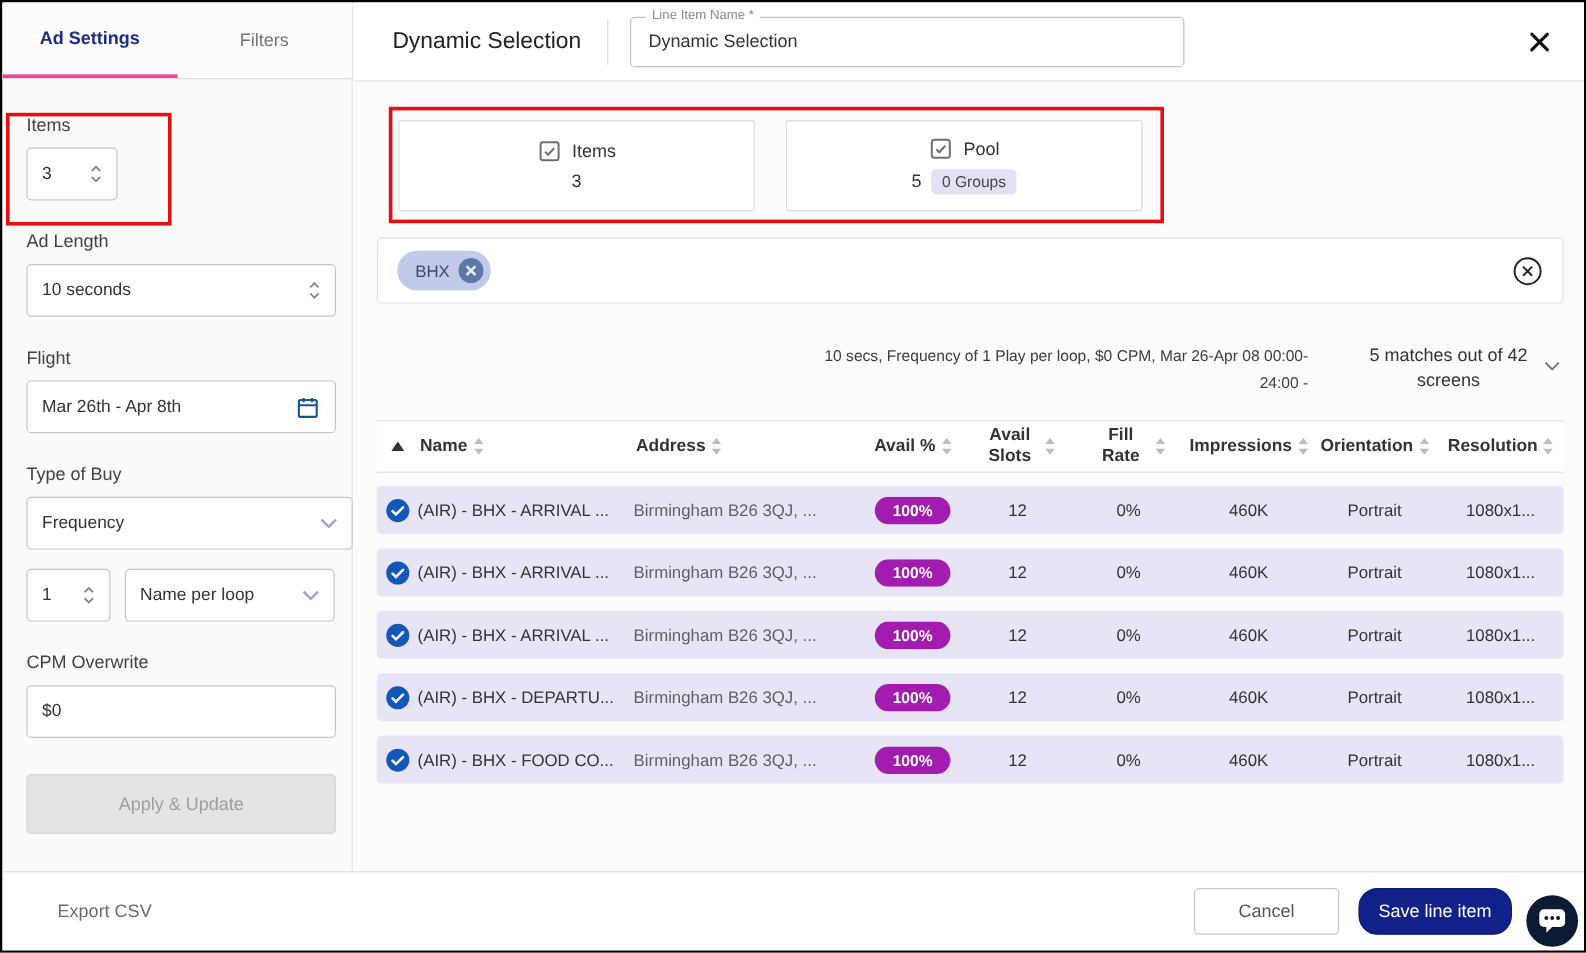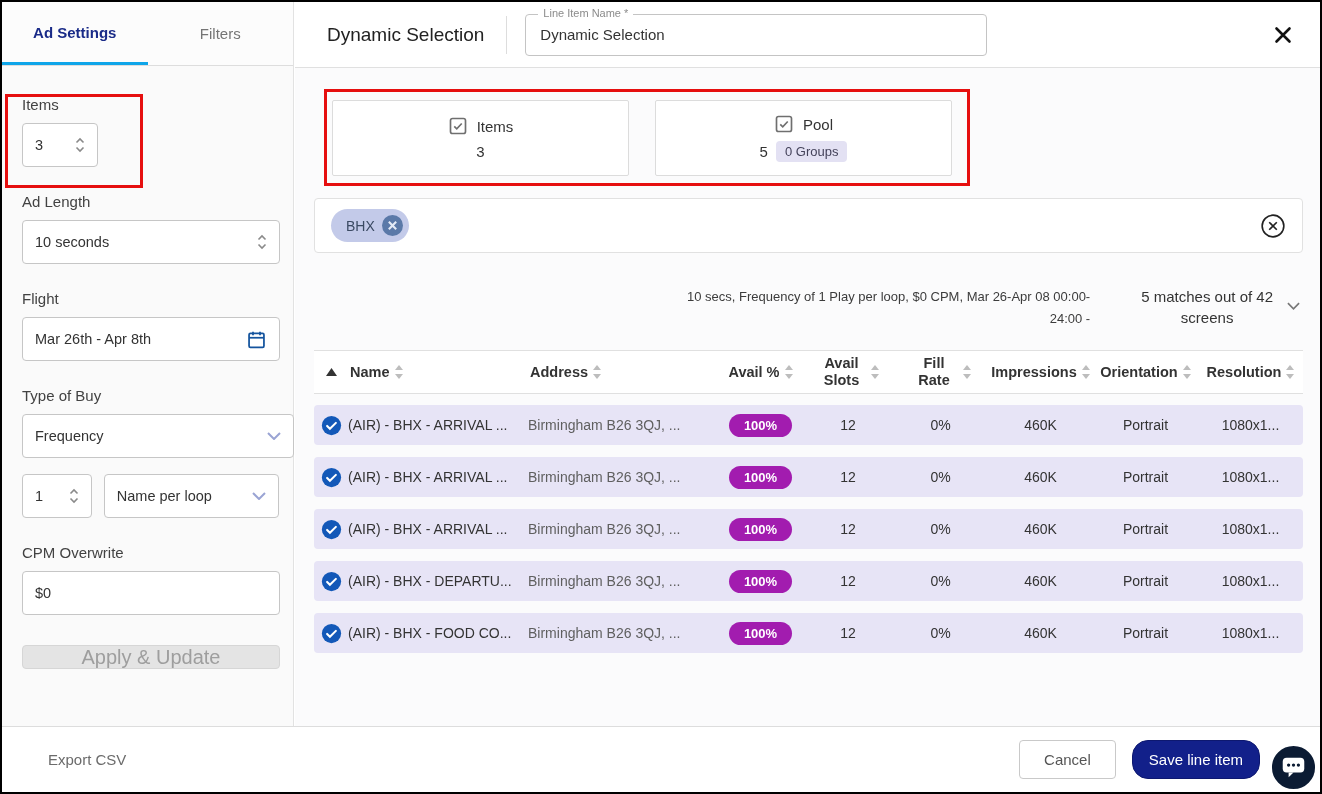--- a/index.html
+++ b/index.html
@@ -6,28 +6,28 @@
   html,body { background:#e9e9e9; }
   .frame {
     position: relative; width: 1322px; height: 794px;
     border: 2px solid #000; background: #fff; overflow: hidden;
     font-family: "Liberation Sans", sans-serif; color:#333;
   }
   
   .sidebar { position:absolute; left:0; top:0; width:292px; bottom:66px; background:#fafafa; border-right:1px solid #e2e2e2; }
   .tabbar { height:64px; display:flex; border-bottom:1px solid #ddd; background:#fcfcfc;}
   .tab { flex:1; display:flex; align-items:center; justify-content:center; font-size:15px; color:#757575; cursor:pointer; }
-  .tab.active { color:#1a2b88; font-weight:bold; border-bottom:3px solid #0ea5e9; }
+  .tab.active { color:#1a2b88; font-weight:bold; border-bottom:3px solid #ec4899; }
   .sb-body { padding: 30px 14px 0 20px; }
   .f-label { font-size:15px; color:#424242; margin-bottom:10px; }
   .inputbox { background:#fff; border:1px solid #c6c6c6; border-radius:4px; height:44px; display:flex; align-items:center; padding:0 12px; font-size:14.5px; color:#333; }
   .inputbox input { border:none; outline:none; width:100%; font-size:14.5px; color:#333; font-family:inherit; background:transparent; }
   .spread { justify-content:space-between; }
   .grp { margin-bottom:26px; }
-  .apply-btn { width:258px; height:24px; background:#e4e4e4; border:1px solid #d6d6d6; border-radius:4px; color:#9e9e9e; font-size:20px; margin-top:4px; cursor:default; font-family:inherit; }
+  .apply-btn { width:258px; height:50px; background:#e4e4e4; border:1px solid #d6d6d6; border-radius:4px; color:#9e9e9e; font-size:15px; margin-top:4px; cursor:default; font-family:inherit; }
   
   .annot { position:absolute; border:3px solid #e60f0f; pointer-events:none; z-index:30; }
   .annot-items { left:3px; top:92px; width:138px; height:94px; }
   
   .main { position:absolute; left:293px; top:0; right:0; bottom:66px; background:#fbfbfc; }
   .main-header { height:66px; background:#fff; border-bottom:1px solid #e0e0e0; display:flex; align-items:center; padding:0 26px 0 32px; }
   .m-title { font-size:19px; font-weight:500; color:#222; white-space:nowrap; }
   .vdiv { width:1px; height:38px; background:#ddd; margin:0 18px 0 22px; }
   .float-field { position:relative; width:462px; height:42px; border:1px solid #c4c4c4; border-radius:4px; background:#fff; display:flex; padding:11px 14px; }
   .float-field label { position:absolute; top:-8px; left:12px; background:#fff; padding:0 5px; font-size:11px; color:#8b8b8b; }
@@ -58,21 +58,21 @@
   .trow { height:40px; background:#e7e4f6; border-radius:4px; margin-bottom:12px; cursor:pointer; }
   .cell { font-size:14px; color:#333; overflow:hidden; white-space:nowrap; text-overflow:ellipsis; }
   .cell.addr { color:#5f5f5f; }
   .cell.c { text-align:center; }
   .ckwrap { display:flex; justify-content:center; cursor:pointer; }
   .pill { display:inline-block; background:#a21caf; color:#fff; font-size:13px; font-weight:bold; border-radius:12px; padding:4px 15px; }
   
   .footer { position:absolute; left:0; right:0; bottom:0; height:66px; background:#fff; border-top:1px solid #ddd; display:flex; align-items:center; padding:0 26px; }
   .export { font-size:15px; color:#6b6b6b; cursor:pointer;margin-left:20px; }
   .fbtns { margin-left:auto; display:flex; gap:16px; margin-right:34px; }
-  .btn-cancel { background:#fff; border:1px solid #c9c9c9; border-radius:4px; color:#555; font-size:15px; padding:10px 24px; cursor:pointer; font-family:inherit; }
+  .btn-cancel { background:#fff; border:1px solid #c9c9c9; border-radius:4px; color:#555; font-size:15px; padding:10px 36px; cursor:pointer; font-family:inherit; }
   .btn-save { background:#12208a; border:1px solid #0d1870; border-radius:16px; color:#fff; font-size:15px; padding:10px 16px; cursor:pointer; font-family:inherit; }
   .chatbub { position:absolute; right:3px; bottom:1px; width:47px; height:47px; cursor:pointer; z-index:40; }
 </style>
 </head>
 <body>
 
 <div class="frame">
 
   <div class="sidebar">
     <div class="tabbar">

